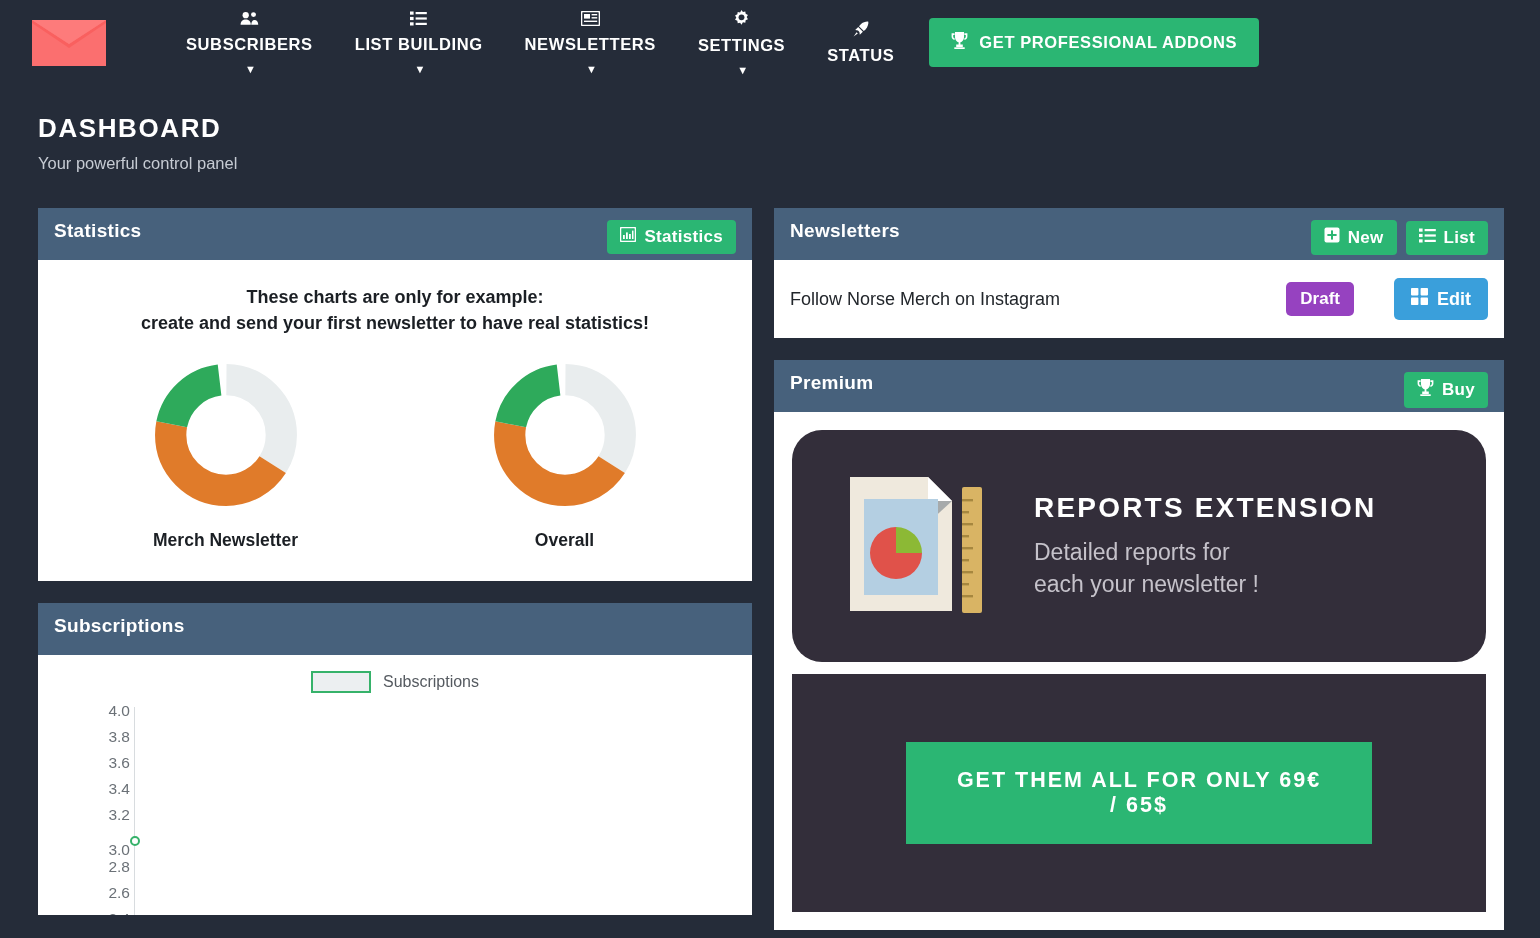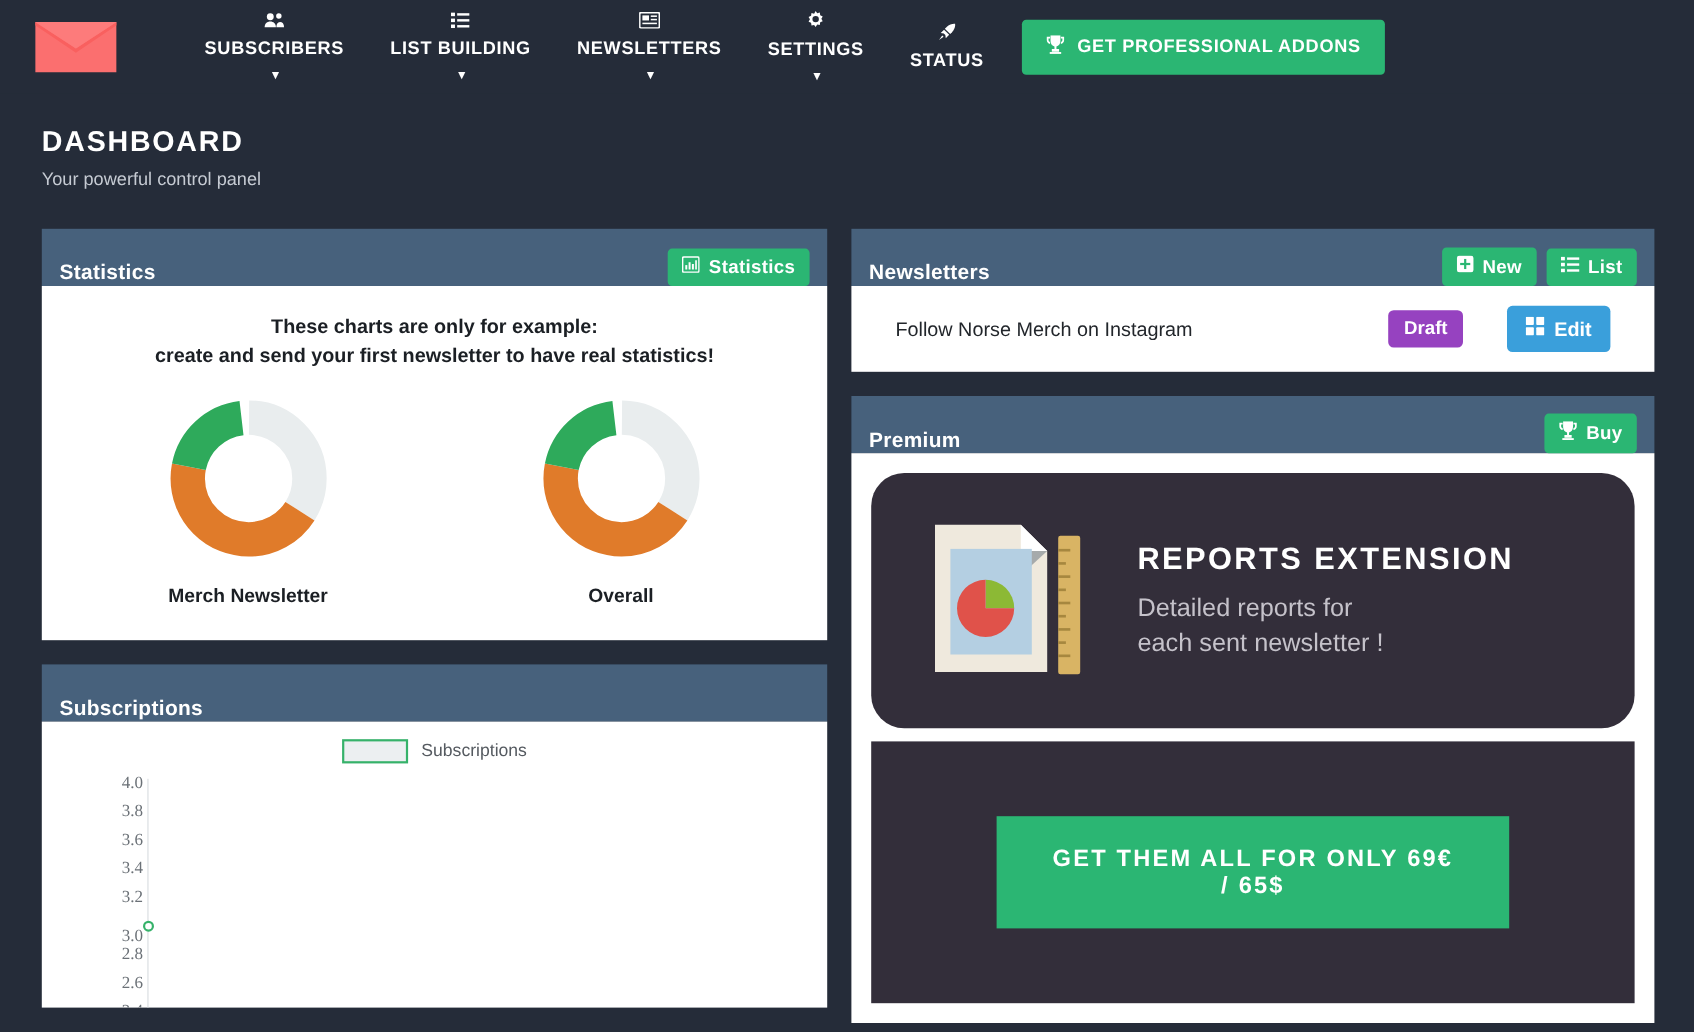--- a/index.html
+++ b/index.html
@@ -99,23 +99,23 @@
   }
   .col-left { width: 714px; flex: 0 0 714px; }
   .col-right { width: 730px; flex: 0 0 730px; }
 
   .panel { margin-bottom: 22px; }
 
   .panel-head {
     background: #47617c;
     height: 52px;
     display: flex;
-    align-items: flex-end;
+    align-items: flex-start;
     justify-content: space-between;
-    padding: 0 16px;
+    padding: 12px 16px;
   }
   .panel-title {
     font-size: 19px;
     font-weight: bold;
     color: #ffffff;
     letter-spacing: 0.3px;
   }
   .panel-actions { display: flex; gap: 9px; align-items: center; }
 
   .btn-green {
@@ -168,21 +168,21 @@
     margin-bottom: 8px;
   }
   .legend-swatch {
     width: 60px;
     height: 22px;
     background: #eceff1;
     border: 2px solid #36b26a;
   }
   .legend-text { font-size: 16px; color: #555a60; }
 
-  .plot { position: relative; height: 210px; padding-left: 60px; font-family: Liberation Serif, serif; }
+  .plot { position: relative; height: 210px; padding-left: 60px; }
   .y-axis-line {
     position: absolute;
     left: 96px;
     top: 6px;
     bottom: -10px;
     width: 1px;
     background: #d8dcdf;
   }
   .ytick {
     position: absolute;
@@ -200,21 +200,21 @@
     border: 2px solid #36b26a;
     border-radius: 50%;
     background: #ffffff;
     transform: translate(-50%, -50%);
   }
 
   
   .nl-row {
     display: flex;
     align-items: center;
-    padding: 18px 40px;
+    padding: 18px 16px;
     min-height: 78px;
   }
   .nl-name {
     flex: 1;
     font-size: 18px;
     color: #22262b;
   }
   .badge-draft {
     background: #9642c0;
     color: #ffffff;
@@ -566,21 +566,21 @@
                 <rect x="120" y="90" width="7" height="2.4"></rect>
                 <rect x="120" y="102" width="11" height="2.4"></rect>
                 <rect x="120" y="114" width="7" height="2.4"></rect>
                 <rect x="120" y="126" width="11" height="2.4"></rect>
               </g>
             </svg>
           </div>
           <div>
             <div class="promo-text-title">REPORTS EXTENSION</div>
             <div class="promo-text-sub">Detailed reports for</div>
-            <div class="promo-text-sub">each sent newsletter !</div>
+            <div class="promo-text-sub">each your newsletter !</div>
           </div>
         </div>
 
         <div class="promo-cta-card">
           <button class="promo-cta-btn">GET THEM ALL FOR ONLY 69€ / 65$</button>
         </div>
 
       </div>
     </div>
 

